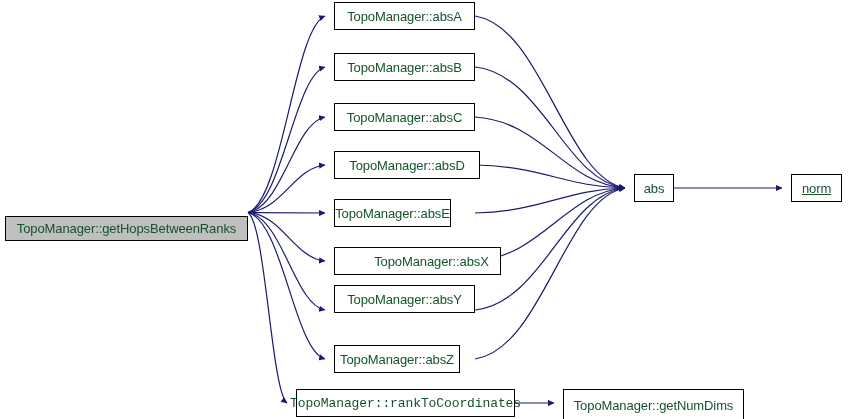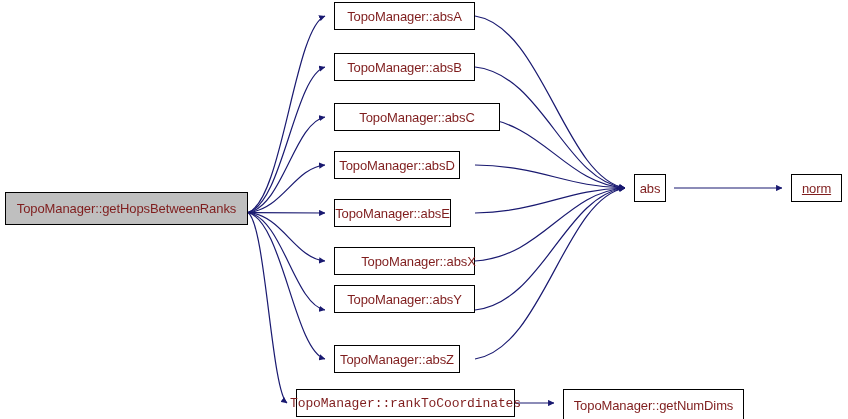--- a/index.html
+++ b/index.html
@@ -10,21 +10,21 @@
   }
   #graph{position:absolute;left:0;top:0;width:848px;height:419px;}
   .edge-layer{position:absolute;left:0;top:0;width:848px;height:419px;pointer-events:none;}
   .node{
     position:absolute;
     box-sizing:border-box;
     border:1px solid #000000;
     background:#ffffff;
     display:flex;align-items:center;justify-content:center;
     font-size:13px;
-    color:#7f1d1d;
+    color:#14532d;
     white-space:nowrap;
     letter-spacing:-0.1px;
   }
   .node.current{
     background:#bfbfbf;
     border:1px solid #000000;
   }
   .node-label{pointer-events:none;}
 </style>
 </head>
@@ -55,51 +55,51 @@
         <path d="M 475 213 C 542.5 211.5, 565 189.5, 625 188" marker-end="url(#arrow)"></path>
         <path d="M 475 261 C 542.5 256.62, 565 192.38, 625 188" marker-end="url(#arrow)"></path>
         <path d="M 475 310 C 542.5 302.68, 565 195.32, 625 188" marker-end="url(#arrow)"></path>
         <path d="M 475 359 C 542.5 348.74, 565 198.26, 625 188" marker-end="url(#arrow)"></path>
         <path d="M 674 188 L 782 188" marker-end="url(#arrow)"></path>
         <path d="M 515 403 L 554 403" marker-end="url(#arrow)"></path>
       </g>
   </svg>
 
   <div id="nodes">
-      <div class="node current" style="left: 5px; top: 192px; width: 243px; height: 33px;">
+      <div class="node current" style="left: 5px; top: 216px; width: 243px; height: 25px;">
         <span class="node-label">TopoManager::getHopsBetweenRanks</span>
       </div>
       <div class="node" style="left: 334px; top: 2px; width: 141px; height: 28px;">
         <span class="node-label">TopoManager::absA</span>
       </div>
       <div class="node" style="left: 334px; top: 53px; width: 141px; height: 28px; text-align: right;">
         <span class="node-label">TopoManager::absB</span>
       </div>
-      <div class="node" style="left: 334px; top: 103px; width: 166px; height: 28px;">
+      <div class="node" style="left: 334px; top: 103px; width: 141px; height: 28px;">
         <span class="node-label">TopoManager::absC</span>
       </div>
-      <div class="node" style="left: 334px; top: 151px; width: 126px; height: 28px;">
+      <div class="node" style="left: 334px; top: 151px; width: 146px; height: 28px;">
         <span class="node-label">TopoManager::absD</span>
       </div>
       <div class="node" style="left: 334px; top: 199px; width: 117px; height: 28px;">
         <span class="node-label">TopoManager::absE</span>
       </div>
-      <div class="node" style="left: 334px; top: 247px; width: 141px; height: 28px; padding-left: 28px;">
+      <div class="node" style="left: 334px; top: 247px; width: 167px; height: 28px; padding-left: 28px;">
         <span class="node-label">TopoManager::absX</span>
       </div>
       <div class="node" style="left: 334px; top: 285px; width: 141px; height: 28px;">
         <span class="node-label">TopoManager::absY</span>
       </div>
       <div class="node" style="left: 334px; top: 345px; width: 126px; height: 28px;">
         <span class="node-label">TopoManager::absZ</span>
       </div>
       <div class="node" style="left: 296px; top: 389px; width: 219px; height: 28px; font-family: Liberation Mono, monospace;">
         <span class="node-label">TopoManager::rankToCoordinates</span>
       </div>
-      <div class="node" style="left: 634px; top: 174px; width: 32px; height: 28px;">
+      <div class="node" style="left: 634px; top: 174px; width: 40px; height: 28px;">
         <span class="node-label">abs</span>
       </div>
       <div class="node" style="left: 791px; top: 174px; width: 51px; height: 28px; text-decoration: underline;">
         <span class="node-label">norm</span>
       </div>
       <div class="node" style="left: 563px; top: 389px; width: 181px; height: 32px;">
         <span class="node-label">TopoManager::getNumDims</span>
       </div>
     </div>
 </div>

